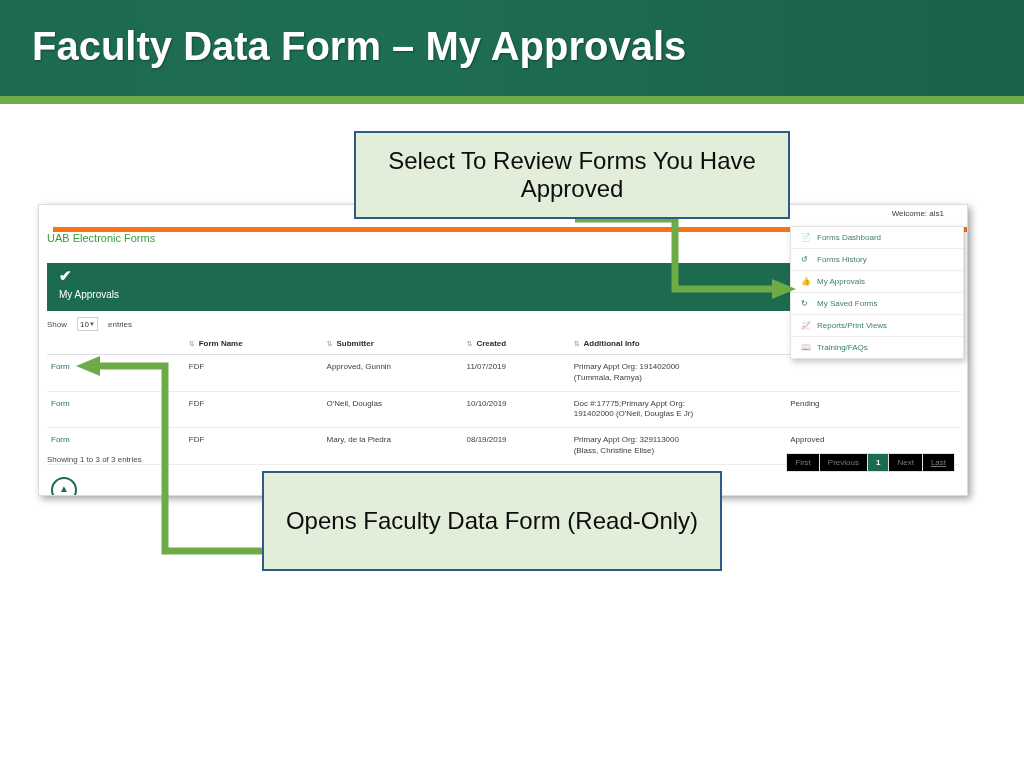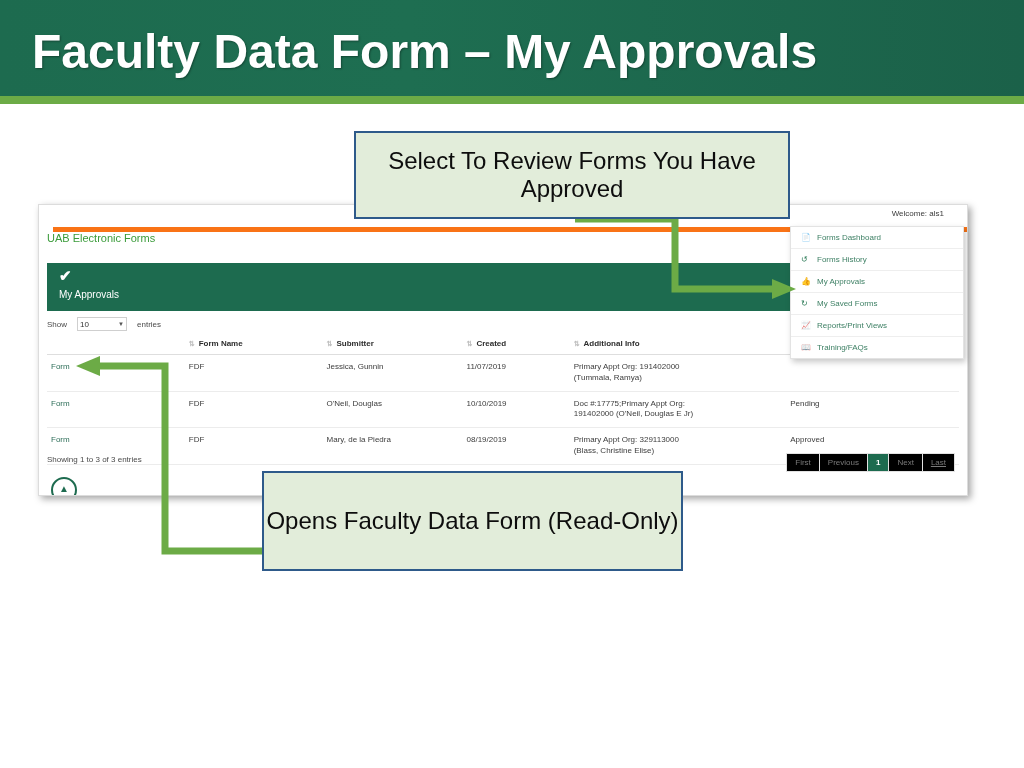--- a/index.html
+++ b/index.html
@@ -13,21 +13,21 @@
   #slide-header{
     position:absolute;left:0;top:0;width:1024px;height:96px;
     background:linear-gradient(90deg,#1d6b4f 0%,#1e6e51 40%,#1b6149 100%);
   }
   #slide-header-accent{
     position:absolute;left:0;top:96px;width:1024px;height:8px;
     background:#6cab46;
   }
   #slide-title{
     position:absolute;left:32px;top:24px;
-    font-size:48px;font-weight:bold;color:#ffffff;
+    font-size:40px;font-weight:bold;color:#ffffff;
     letter-spacing:0px;white-space:nowrap;
     text-shadow:1px 1px 2px rgba(0,0,0,.35);
   }
 
   
   #app-window{
     position:absolute;left:38px;top:204px;width:928px;height:290px;
     background:#ffffff;
     box-shadow:3px 3px 7px rgba(0,0,0,.35);
     overflow:hidden;
@@ -71,21 +71,21 @@
     position:absolute;left:12px;top:26px;
     font-size:10px;color:#ffffff;
   }
 
   
   #show-entries{
     position:absolute;left:8px;top:112px;
     font-size:8px;color:#4a4a4a;display:flex;align-items:center;gap:10px;
   }
   #entries-select{
-    width:50px;height:14px;border:1px solid #cfcfcf;background:#fff;
+    width:21px;height:14px;border:1px solid #cfcfcf;background:#fff;
     font-size:8px;display:flex;align-items:center;justify-content:space-between;
     padding:0 2px;box-sizing:border-box;color:#333;
   }
   #entries-caret{font-size:6px;color:#555;}
 
   
   #forms-table{
     position:absolute;left:8px;top:128px;width:912px;
     border-collapse:collapse;font-size:8px;color:#3c3c3c;
   }
@@ -147,21 +147,21 @@
   .callout{
     position:absolute;background:#e2edda;border:2px solid #2e5a8a;
     display:flex;align-items:center;justify-content:center;
     text-align:center;color:#0d0d0d;box-sizing:border-box;
   }
   #callout-top{
     left:354px;top:131px;width:436px;height:88px;
     font-size:24px;line-height:1.18;
   }
   #callout-bottom{
-    left:262px;top:471px;width:421px;height:100px;
+    left:262px;top:471px;width:460px;height:100px;
     font-size:24px;line-height:1.18;
   }
 
   
   #arrow-layer{
     position:absolute;left:0;top:0;width:1024px;height:768px;
     pointer-events:none;
   }
 </style>
 </head>
@@ -208,21 +208,21 @@
         <th class="col-sub"><span class="sort-icon">⇅</span><span>Submitter</span></th>
         <th class="col-created"><span class="sort-icon">⇅</span><span>Created</span></th>
         <th class="col-info"><span class="sort-icon">⇅</span><span>Additional Info</span></th>
         <th class="col-notes"><span>Approval Notes</span></th>
       </tr>
     </thead>
     <tbody>
       <tr>
         <td><span class="form-link">Form</span></td>
         <td>FDF</td>
-        <td>Jessica, Gunnin</td>
+        <td>Approved, Gunnin</td>
         <td>11/07/2019</td>
         <td>
           <div>Primary Appt Org: 191402000</div>
           <div>(Tummala, Ramya)</div>
         </td>
         <td></td>
       </tr>
       <tr>
         <td><span class="form-link">Form</span></td>
         <td>FDF</td>

